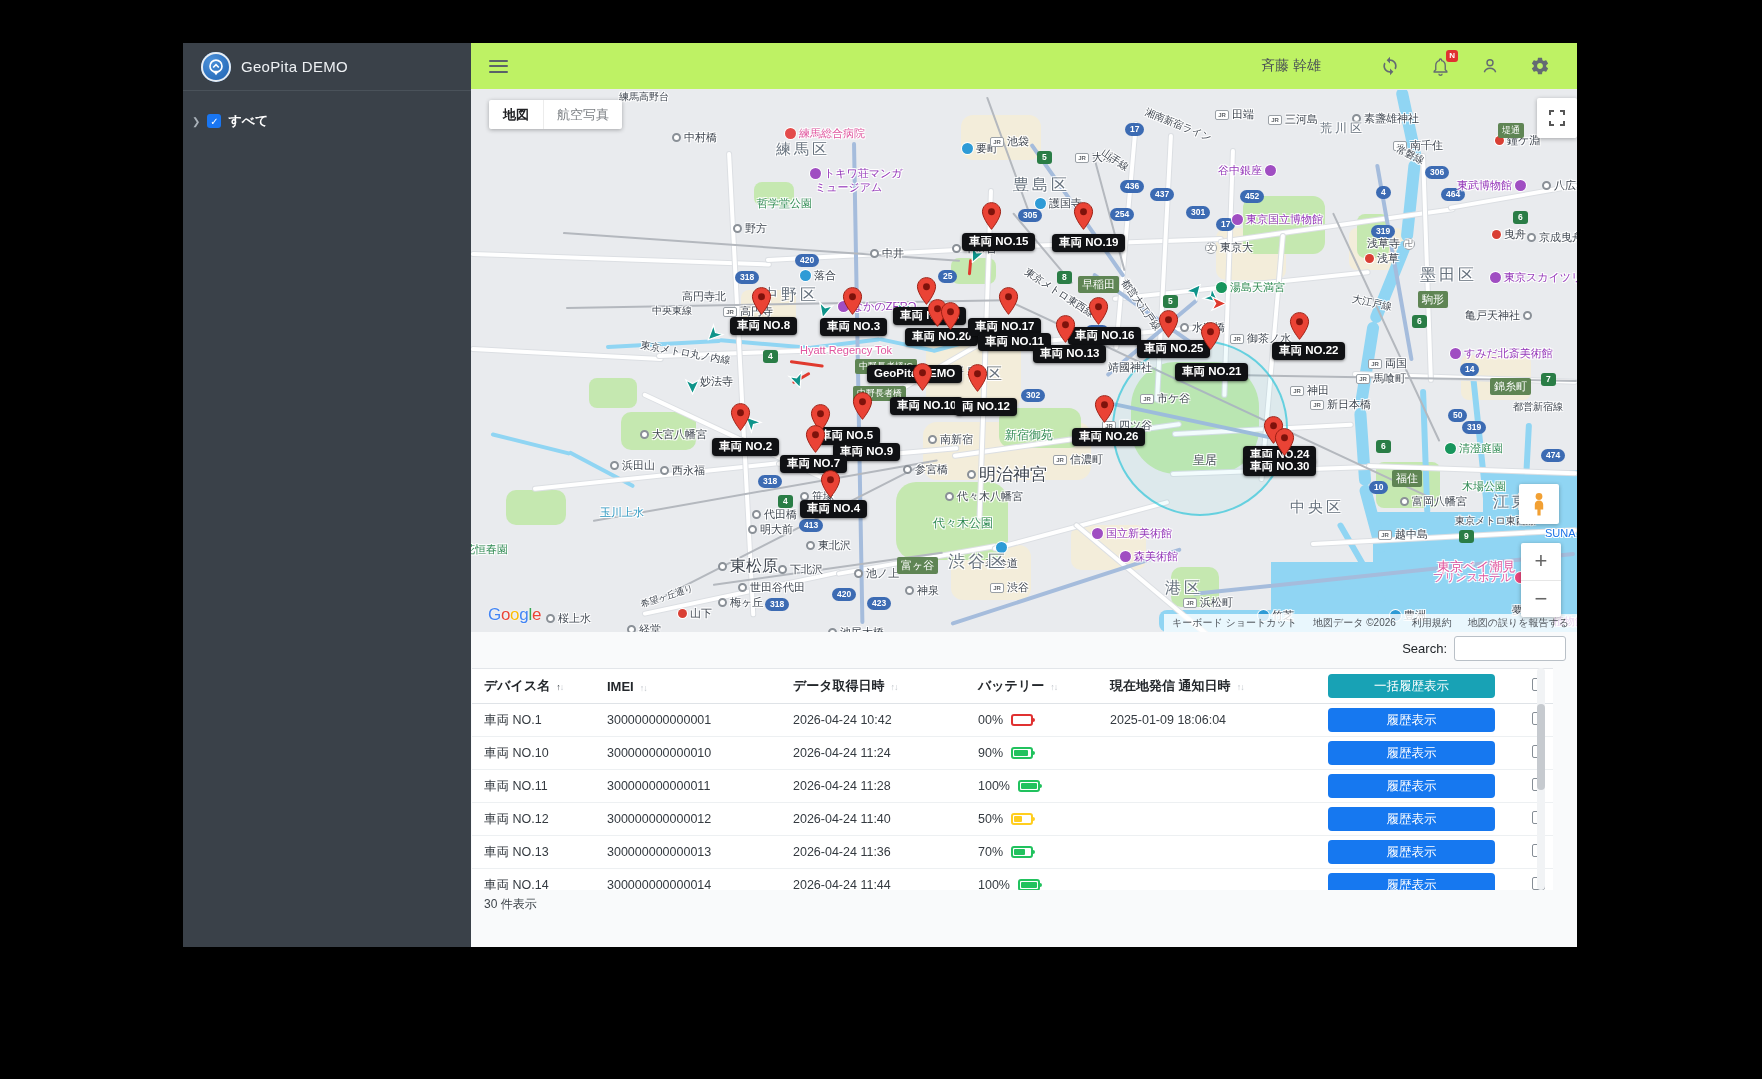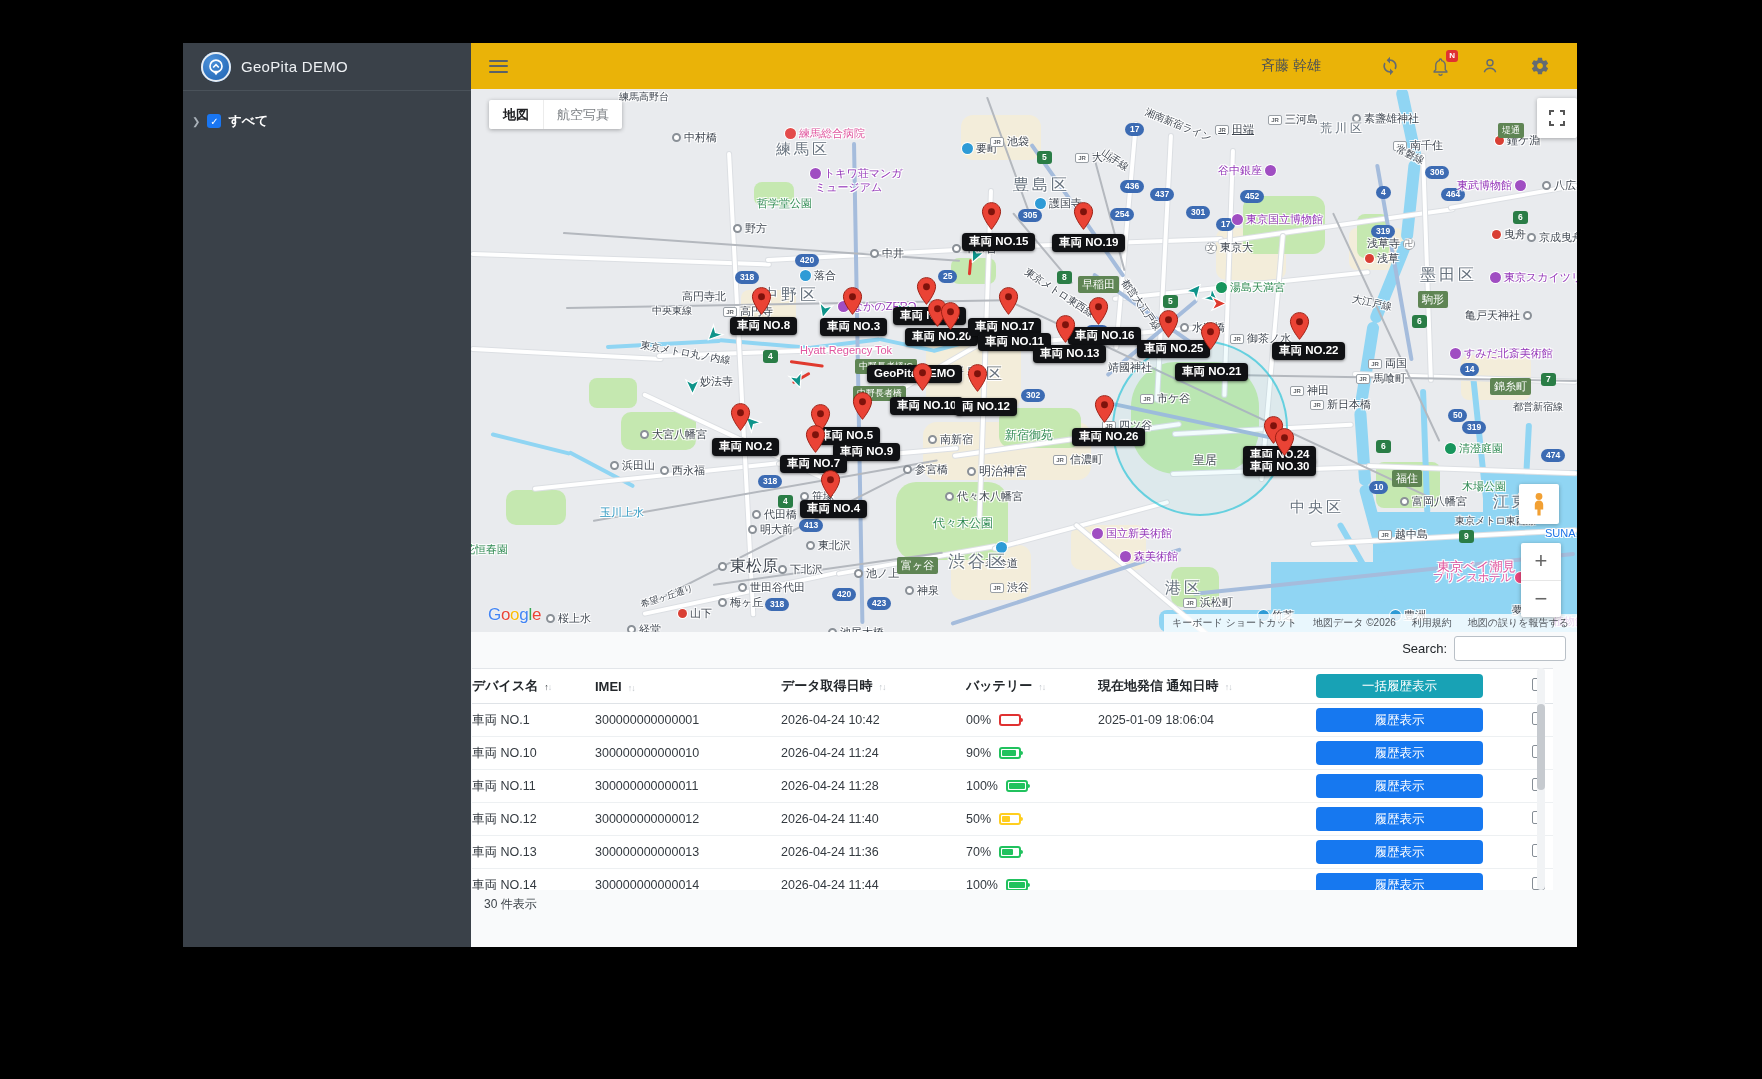--- a/index.html
+++ b/index.html
@@ -12,21 +12,21 @@
   .sb-head{height:48px;display:flex;align-items:center;gap:10px;padding-left:18px;border-bottom:1px solid #4a525a;}
   .logo{width:30px;height:30px;border-radius:50%;background:radial-gradient(circle at 35% 30%,#4a90d9,#1c5fae);display:flex;align-items:center;justify-content:center;box-shadow:0 0 0 2px #e8edf2 inset;}
   .sb-title{color:#eef1f4;font-size:15px;letter-spacing:.3px;}
   .tree{margin-top:21px;display:flex;align-items:center;gap:7px;padding-left:9px;}
   .tw{color:#aab2ba;font-size:10px;}
   .scb{width:14px;height:14px;background:#1976f2;border-radius:3px;color:#fff;font-size:10px;display:flex;align-items:center;justify-content:center;}
   .scb::after{content:"✓";font-weight:bold;}
   .tree-label{color:#fff;font-size:13px;font-weight:600;}
 
   
-  .tophead{position:absolute;left:288px;top:0;width:1106px;height:47px;background:#eab308;display:flex;align-items:center;padding:0 26px 0 18px;border-bottom:1px solid #ececec;z-index:45;}
+  .tophead{position:absolute;left:288px;top:0;width:1106px;height:47px;background:#bef264;display:flex;align-items:center;padding:0 26px 0 18px;border-bottom:1px solid #ececec;z-index:45;}
   .burger{width:19px;height:13px;display:flex;flex-direction:column;justify-content:space-between;cursor:pointer;}
   .burger i{display:block;height:2px;background:#5a6268;border-radius:1px;}
   .hspace{flex:1;}
   .uname{color:#4a5056;font-size:14px;margin-right:30px;}
   .hicon{position:relative;width:22px;height:22px;margin-left:28px;display:flex;align-items:center;justify-content:center;}
   .hicon svg{display:block;}
   .nbadge{position:absolute;top:-5px;right:-7px;background:#e03131;color:#fff;font-size:8px;font-weight:bold;padding:1px 3px;border-radius:3px;line-height:1.2;}
 
   
   .map{position:absolute;left:288px;top:47px;width:1106px;height:542px;background:#e9ebee;overflow:hidden;}
@@ -73,21 +73,21 @@
   .attrib{position:absolute;right:0;bottom:0;background:rgba(255,255,255,.8);font-size:10px;color:#50555b;padding:2px 8px;display:flex;gap:16px;z-index:39;}
 
   
   .panel{position:absolute;left:288px;top:589px;width:1106px;height:315px;background:#f9fafb;}
   .searchlbl{position:absolute;left:930px;top:9px;width:46px;font-size:13px;color:#212529;text-align:right;}
   .searchin{position:absolute;left:983px;top:4px;width:112px;height:25px;border:1px solid #b9c0c7;border-radius:3px;background:#fff;padding:0 6px;font-size:12px;}
   .tablewrap{position:absolute;left:1px;top:36px;width:1081px;height:222px;overflow:hidden;background:#fff;border-top:1px solid #e3e6ea;}
   .thead,.trow{display:grid;grid-template-columns:123px 186px 185px 132px 218px 190px 46px;align-items:center;}
   .thead{height:35px;font-weight:bold;font-size:13px;color:#23272b;border-bottom:1px solid #dfe3e7;}
   .trow{height:33px;font-size:12.5px;color:#343a40;border-bottom:1px solid #edf0f2;background:#fff;}
-  .td,.th{white-space:nowrap;overflow:hidden;}
+  .td,.th{padding-left:12px;white-space:nowrap;overflow:hidden;}
   .sort{font-size:9px;color:#c3c8cd;margin-left:6px;letter-spacing:-1px;cursor:pointer;}
   .sort b{color:#3c4248;font-weight:normal;}
   .hbtn{width:167px;height:24px;border:none;border-radius:4px;background:#1678f0;color:#fff;font-size:12.5px;cursor:pointer;display:block;}
   .hbtn.bulk{background:#18a2b5;}
   .cb{width:13px;height:13px;border:1px solid #868e96;border-radius:2px;background:#fff;display:inline-block;cursor:pointer;}
   .ckcell{text-align:center;padding-left:18px;}
   .batt{position:relative;display:inline-block;width:22px;height:12px;border:2px solid #21c25e;border-radius:3px;margin-left:8px;vertical-align:-2px;}
   .batt i{position:absolute;left:1px;top:1px;bottom:1px;border-radius:1px;display:block;}
   .batt u{position:absolute;right:-4px;top:2px;width:2px;height:4px;border-radius:0 2px 2px 0;display:block;}
   .sbtrack{position:absolute;left:1066px;top:36px;width:8px;height:222px;background:#f1f3f5;border-radius:4px;}
@@ -462,21 +462,21 @@
             <span class="mic metro"></span>
             <span>表参道</span>
           </div>
           <div class="ml" style="left: 462px; top: 425px; font-size: 12px; color: rgb(46, 138, 82);">
             <span>代々木公園</span>
           </div>
           <div class="ml" style="left: 474px; top: 399px; font-size: 11px; color: rgb(63, 70, 80);">
             <span class="mic st"></span>
             <span>代々木八幡宮</span>
           </div>
-          <div class="ml" style="left: 496px; top: 373px; font-size: 12px; color: rgb(63, 70, 80);">
+          <div class="ml" style="left: 496px; top: 373px; font-size: 17px; color: rgb(63, 70, 80);">
             <span class="mic st"></span>
             <span>明治神宮</span>
           </div>
           <div class="ml" style="left: 432px; top: 372px; font-size: 11px; color: rgb(63, 70, 80);">
             <span class="mic st"></span>
             <span>参宮橋</span>
           </div>
           <div class="ml" style="left: 457px; top: 342px; font-size: 11px; color: rgb(63, 70, 80);">
             <span class="mic st"></span>
             <span>南新宿</span>
@@ -518,21 +518,21 @@
             <span>東京大</span>
           </div>
           <div class="ml" style="left: 761px; top: 122px; font-size: 11px; color: rgb(147, 52, 184);">
             <span class="mic pur"></span>
             <span>東京国立博物館</span>
           </div>
           <div class="ml" style="left: 747px; top: 73px; font-size: 11px; color: rgb(147, 52, 184);">
             <span>谷中銀座</span>
             <span class="mic pur"></span>
           </div>
-          <div class="ml" style="left: 744px; top: 32px; font-size: 11px; color: rgb(63, 70, 80); text-decoration: underline;">
+          <div class="ml" style="left: 744px; top: 17px; font-size: 11px; color: rgb(63, 70, 80);">
             <span class="mic jr">JR</span>
             <span>田端</span>
           </div>
           <div class="ml" style="left: 797px; top: 22px; font-size: 11px; color: rgb(63, 70, 80);">
             <span class="mic jr">JR</span>
             <span>三河島</span>
           </div>
           <div class="ml" style="left: 881px; top: 21px; font-size: 11px; color: rgb(63, 70, 80);">
             <span class="mic sh"></span>
             <span>素盞雄神社</span>

